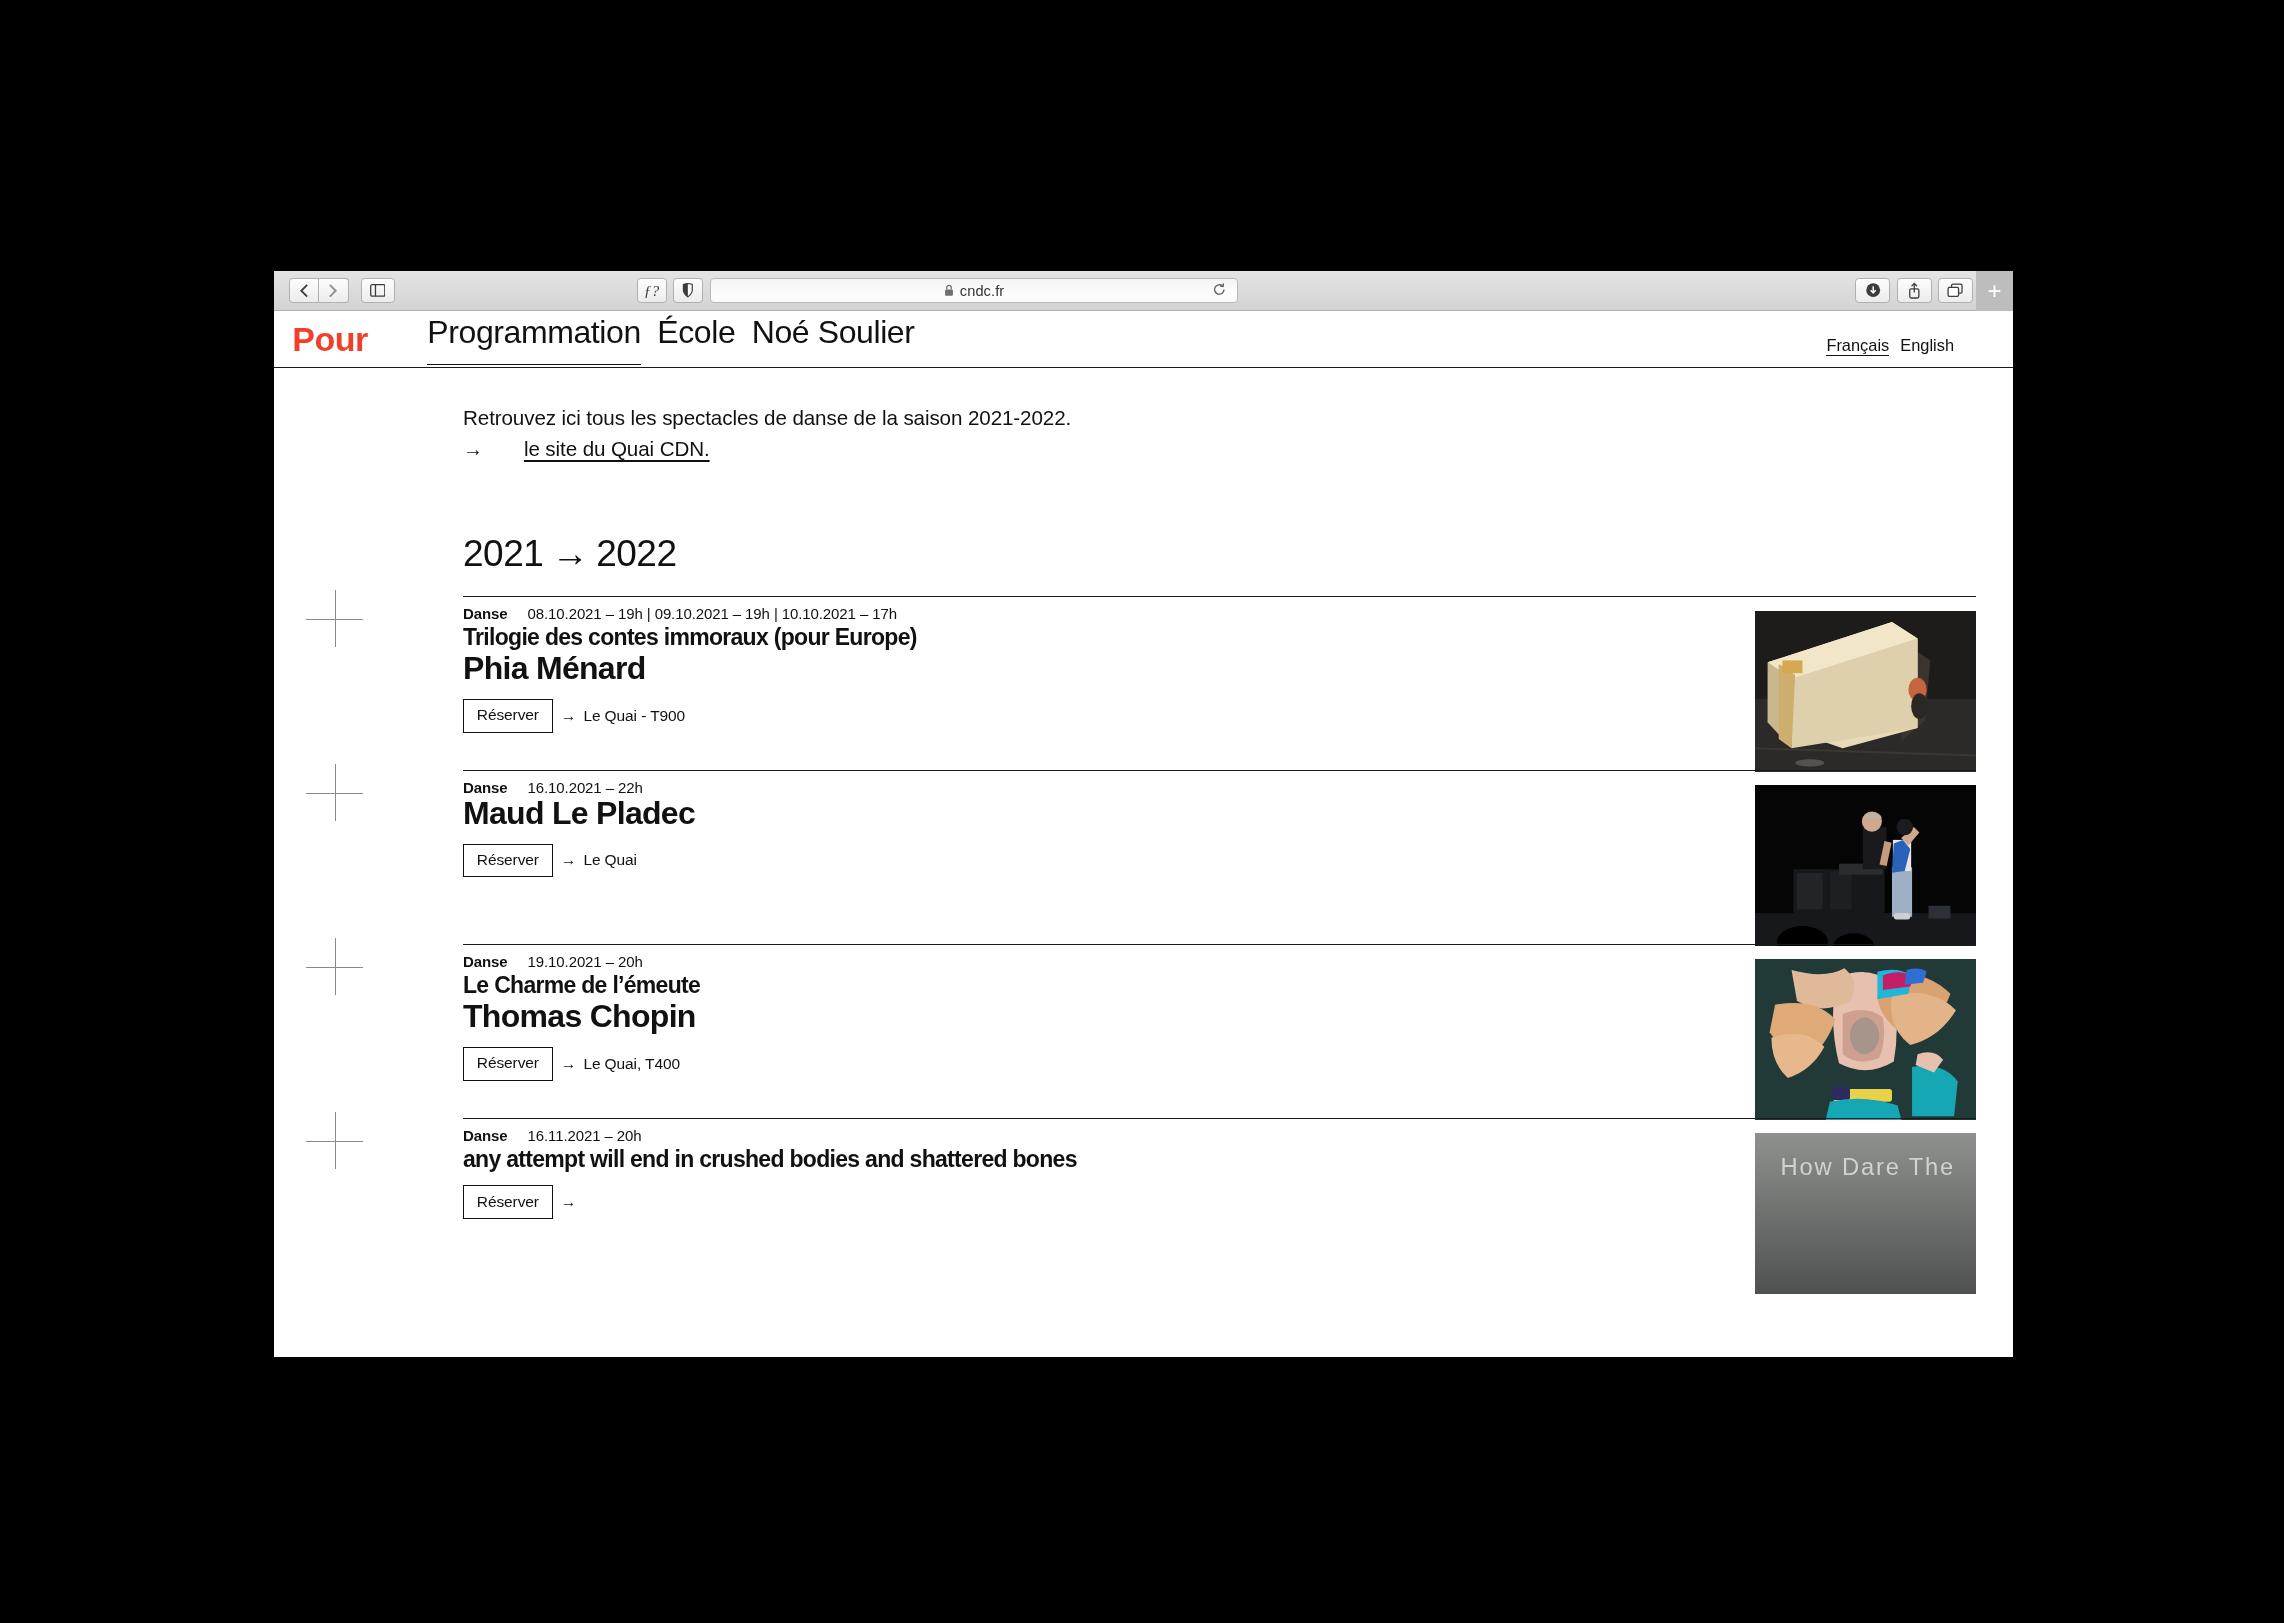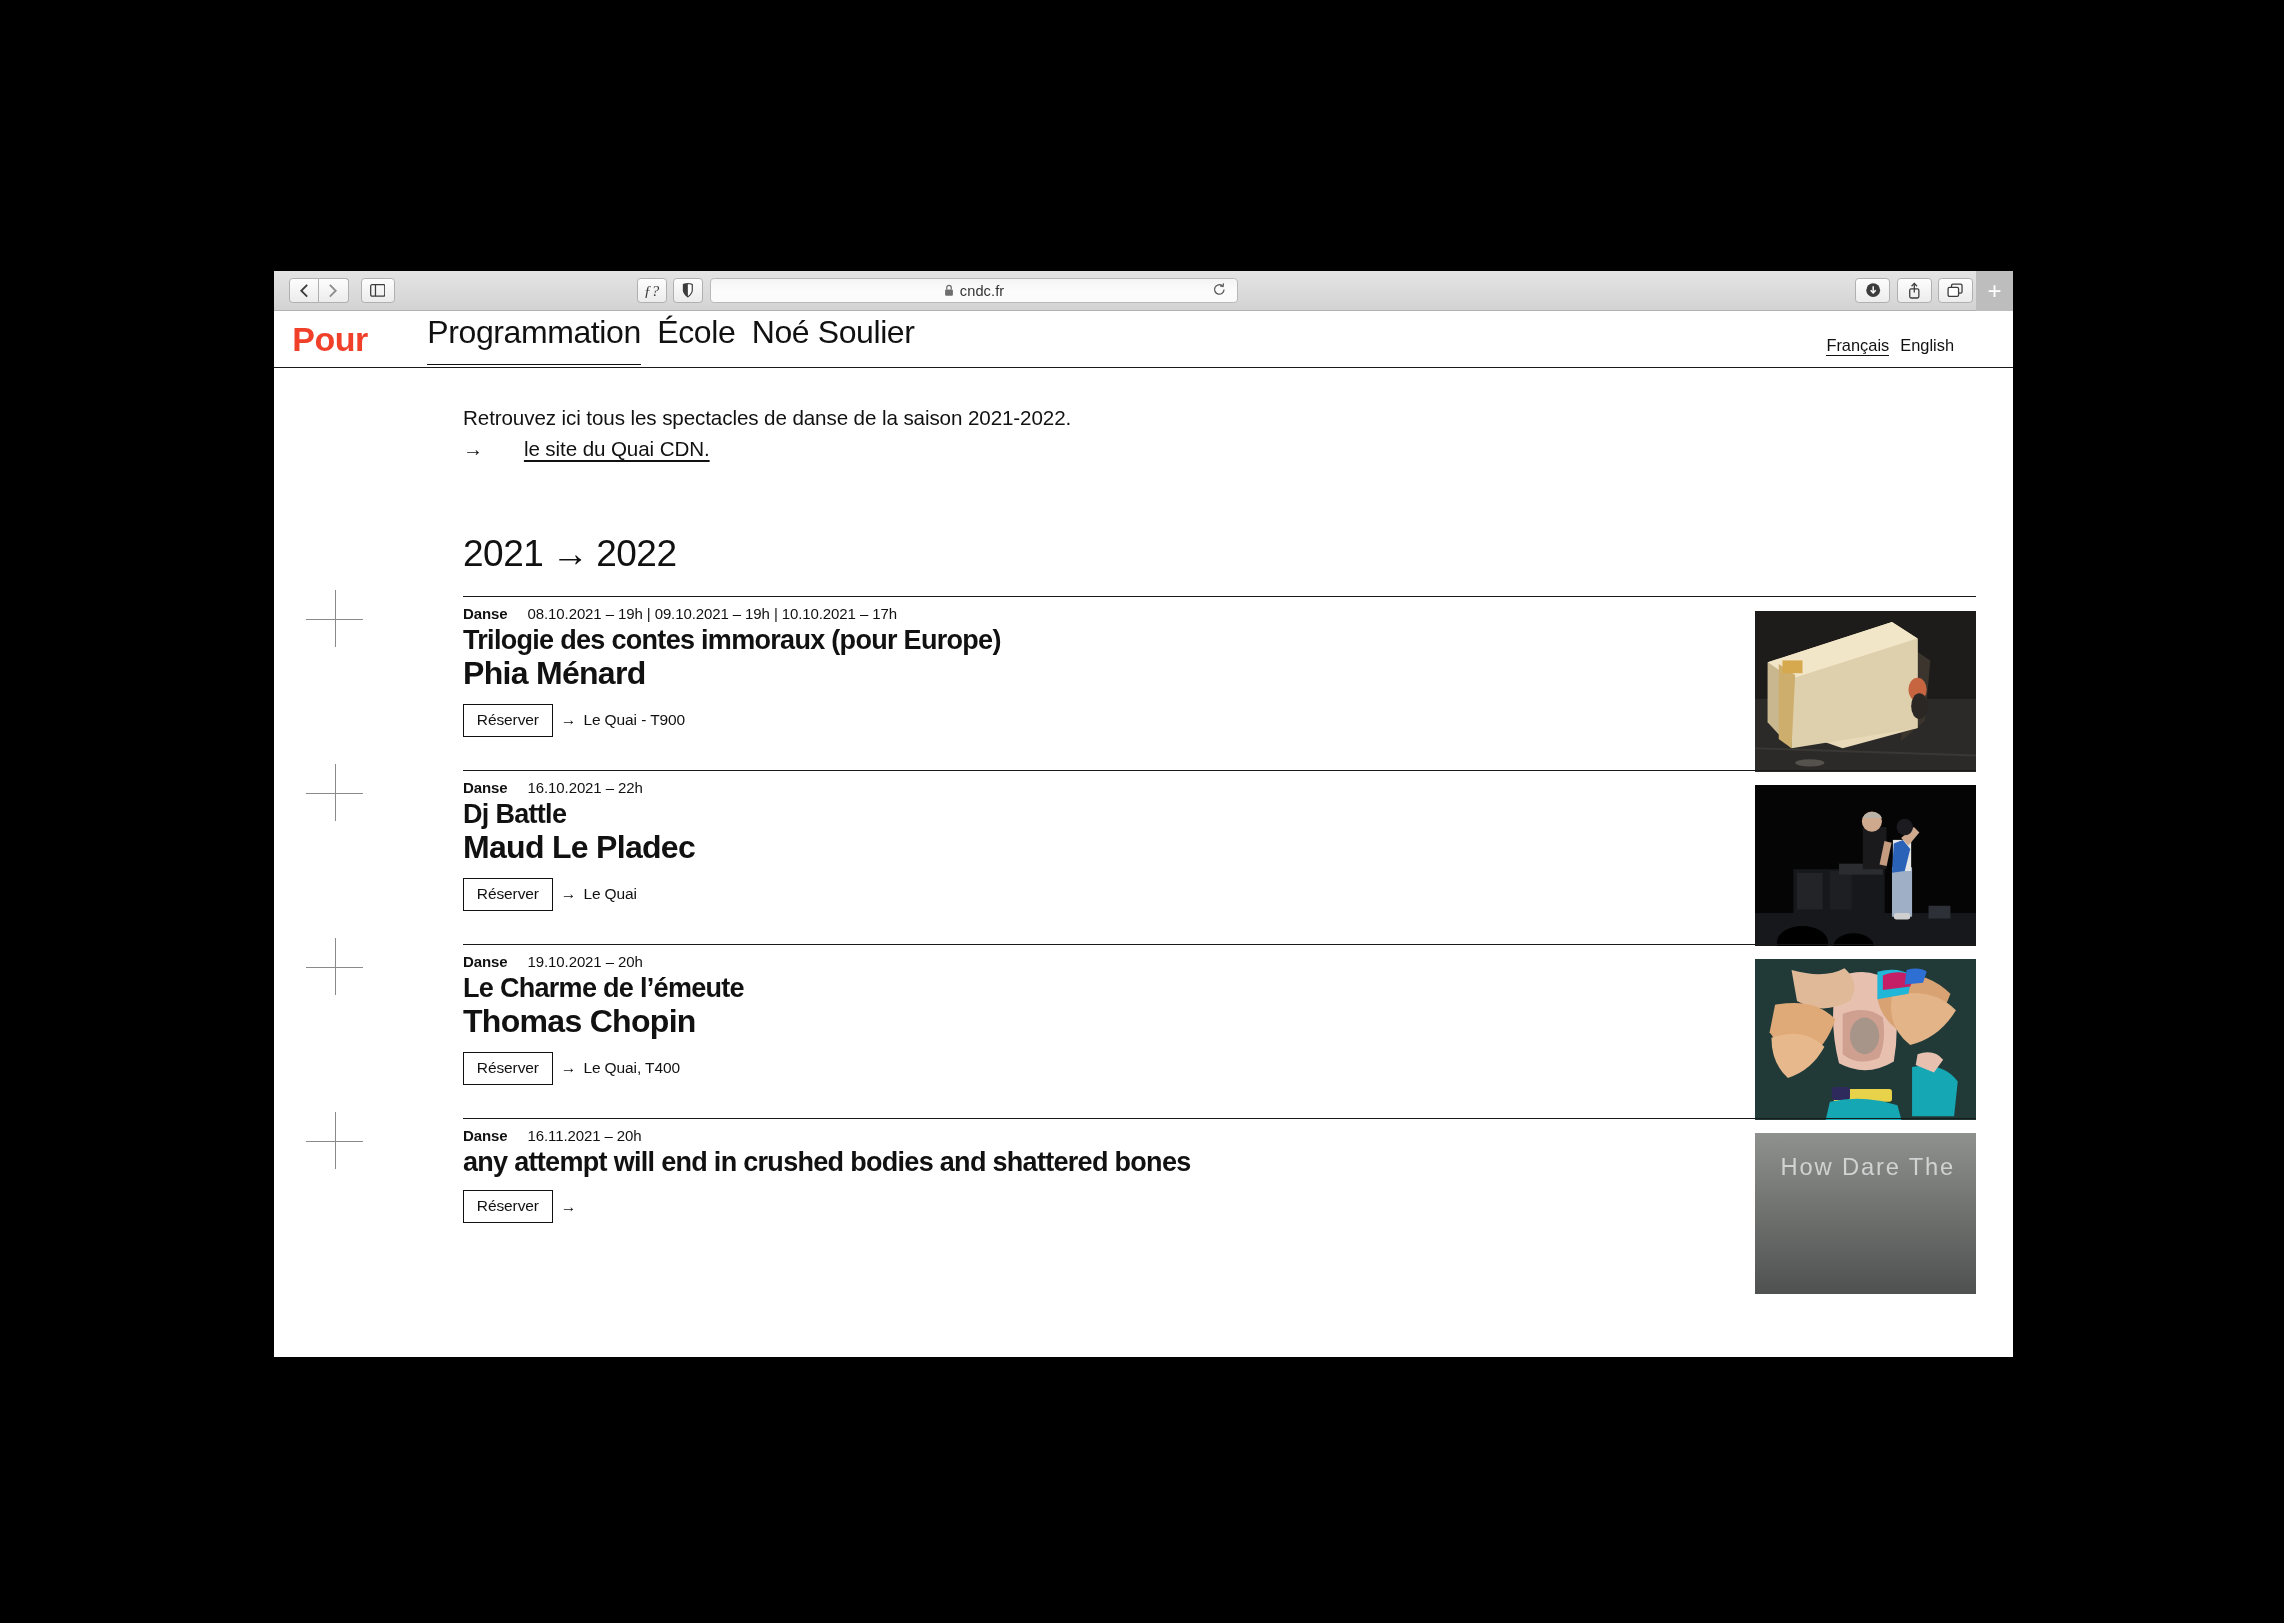--- a/index.html
+++ b/index.html
@@ -245,21 +245,21 @@
     align-items: baseline;
     gap: 20px;
     font-size: 15px;
     color: #111111;
     letter-spacing: -0.1px;
   }
   .event-category { font-weight: 700; }
   .event-dates { font-weight: 500; }
 
   .event-title {
-    font-size: 27px;
+    font-size: 23px;
     font-weight: 700;
     color: #111111;
     letter-spacing: -0.7px;
     line-height: 1.12;
     margin-top: 3.7px;
   }
   .event-artist {
     font-size: 32px;
     font-weight: 700;
     color: #111111;
@@ -469,21 +469,20 @@
             </svg>
           </div>
         </div>
 
         <div class="event">
           <div class="crosshair" style="top:-7.3px; left:-157px;"></div>
           <div class="event-meta">
             <span class="event-category">Danse</span>
             <span class="event-dates">16.10.2021 – 22h</span>
           </div>
-          <div class="event-title">Dj Battle</div>
           <div class="event-artist">Maud Le Pladec</div>
           <div class="event-actions">
             <button class="reserve-button">Réserver</button>
             <span class="venue">
               <span>→</span>
               <span>Le Quai</span>
             </span>
           </div>
           <div class="event-thumb">
             <svg viewBox="0 0 242 176" preserveAspectRatio="none">

